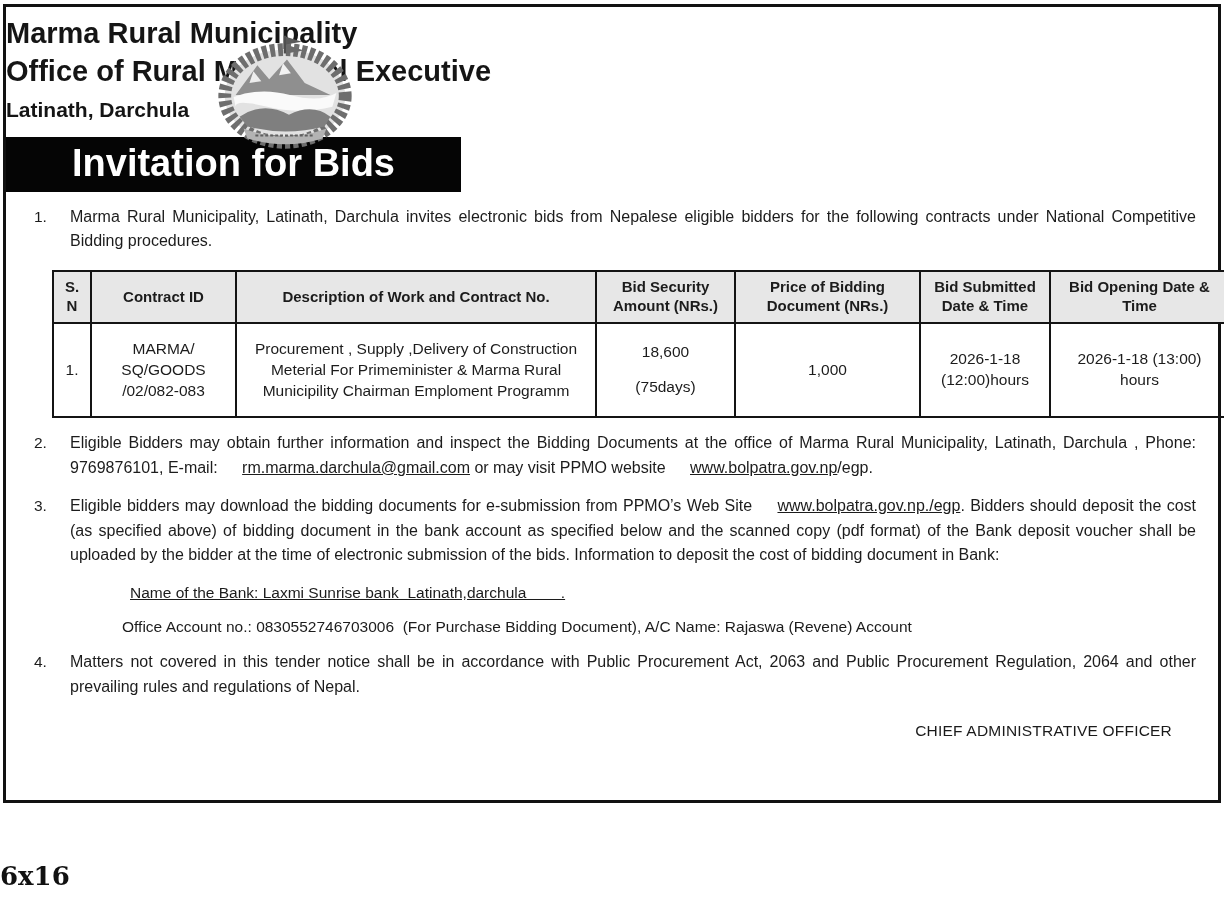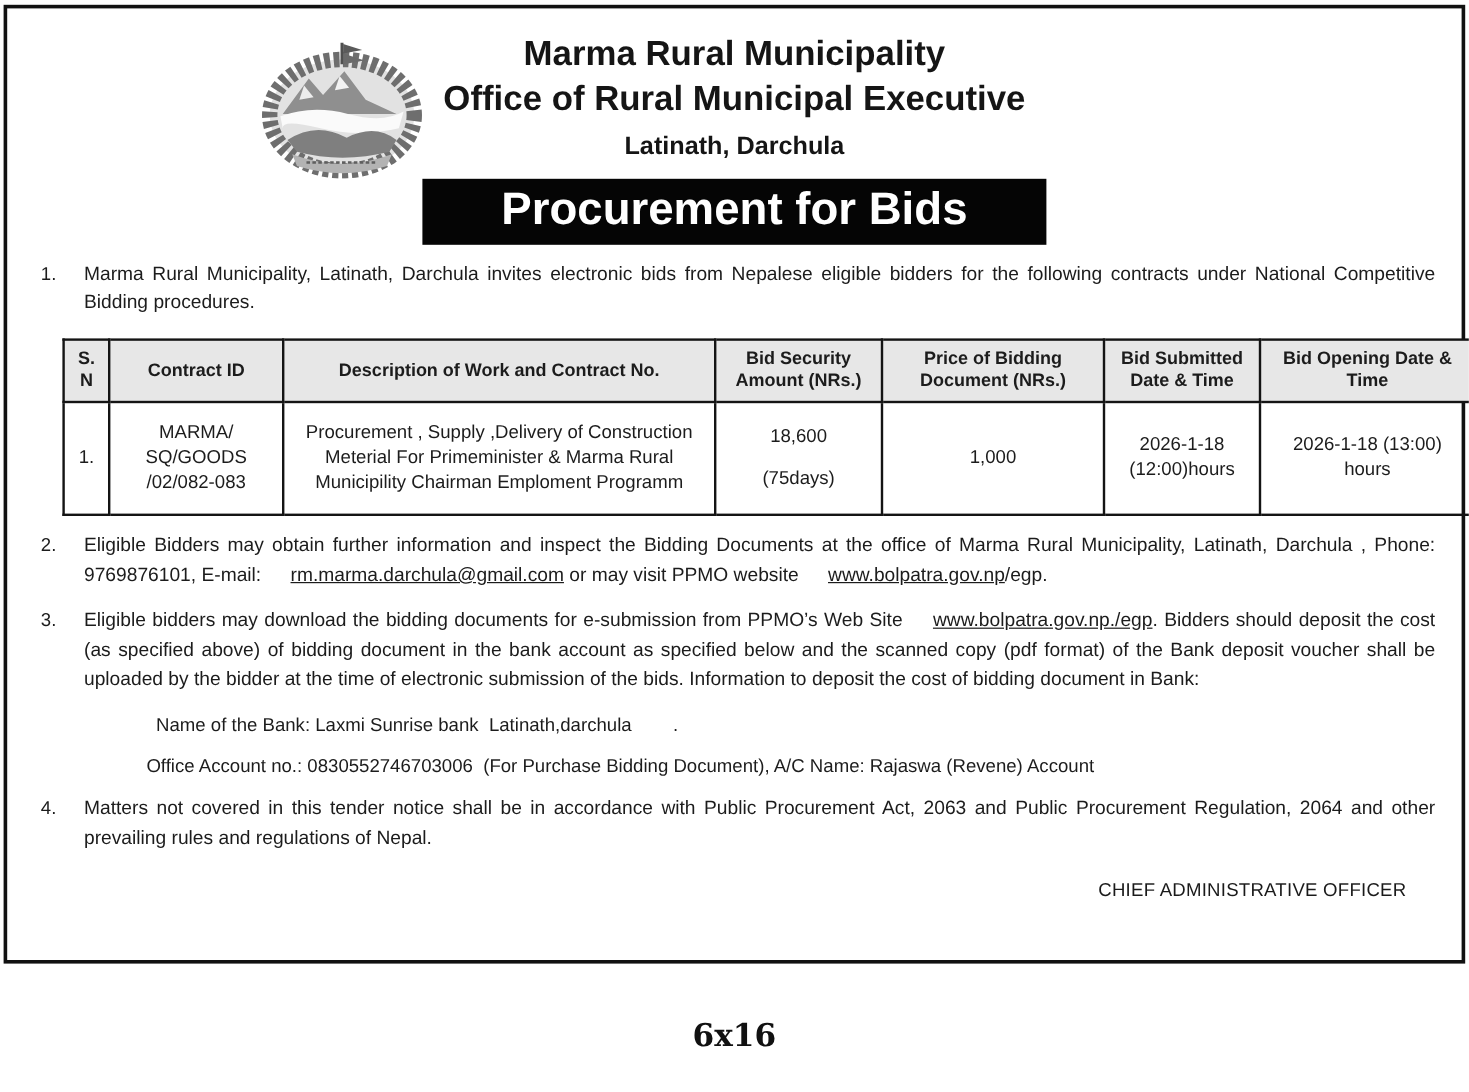--- a/index.html
+++ b/index.html
@@ -11,21 +11,21 @@
     overflow: hidden;
   }
   .doc-frame {
     margin: 4px 3px 0 3px;
     border: 3px solid #111;
     min-height: 799px;
     padding-bottom: 10px;
     background: #fff;
   }
   
-  .doc-header { position: relative; text-align: center; padding-top: 19px; }
+  .doc-header { position: relative; text-align: left; padding-top: 7px; }
   .logo {
     position: absolute; left: 200px; top: 26px;
     width: 158px; height: 116px;
   }
   .org-name, .office-name {
     font-size: 29px; font-weight: bold; line-height: 1.32; color: #151515;
   }
   .location { font-size: 21px; font-weight: bold; margin-top: 7px; color: #151515; }
   .banner {
     display: inline-block;
@@ -83,33 +83,33 @@
   .col-open { width: 179px; }
   .sec-gap { margin-top: 14px; }
   
   .bank-details { padding-left: 88px; padding-right: 30px; margin-top: 14px; }
   .bank-line {
     font-size: 15.5px; line-height: 1.4;
     margin-top: 12px;
     white-space: pre-wrap;
     color: #1c1c1c;
   }
-  .bank-line:first-child { margin-top: 6px; padding-left: 8px; }
+  .bank-line:first-child { margin-top: 6px; padding-left: 8px; text-decoration: underline; }
   
   .signature {
     text-align: right;
     padding-right: 24px;
     margin-top: 22px;
     font-size: 15.5px;
     letter-spacing: 0.2px;
     color: #1a1a1a;
   }
   .page-note {
-    text-align: center;
-    margin-top: 46px;
+    text-align: left;
+    margin-top: 58px;
     font-family: "DejaVu Serif", "Liberation Serif", serif;
     font-size: 26px;
     font-weight: bold;
     color: #111;
   }
 </style>
 </head>
 <body>
 
 <div class="doc-frame">
@@ -135,21 +135,21 @@
 
         <path d="M38,96 Q80,112 122,96 L118,106 Q80,118 42,106 Z" fill="#b3b3b3"></path>
         <line x1="50" y1="103" x2="110" y2="103" stroke="#5f5f5f" stroke-width="2" stroke-dasharray="3 2"></line>
       </svg>
     </div>
     <div class="org-name">Marma Rural Municipality</div>
     <div class="office-name">Office of Rural Municipal Executive</div>
     <div class="location">Latinath, Darchula</div>
     <div>
       <div class="banner">
-        <span>Procurement for Bids</span>
+        <span>Invitation for Bids</span>
       </div>
     </div>
   </header>
 
   <div class="sections">
 
     <div class="list-item">
       <span class="num">1.</span>
       <p class="txt"><span>Marma Rural Municipality, Latinath, Darchula invites electronic bids from Nepalese eligible bidders for the following contracts under National Competitive Bidding procedures.</span></p>
     </div>

